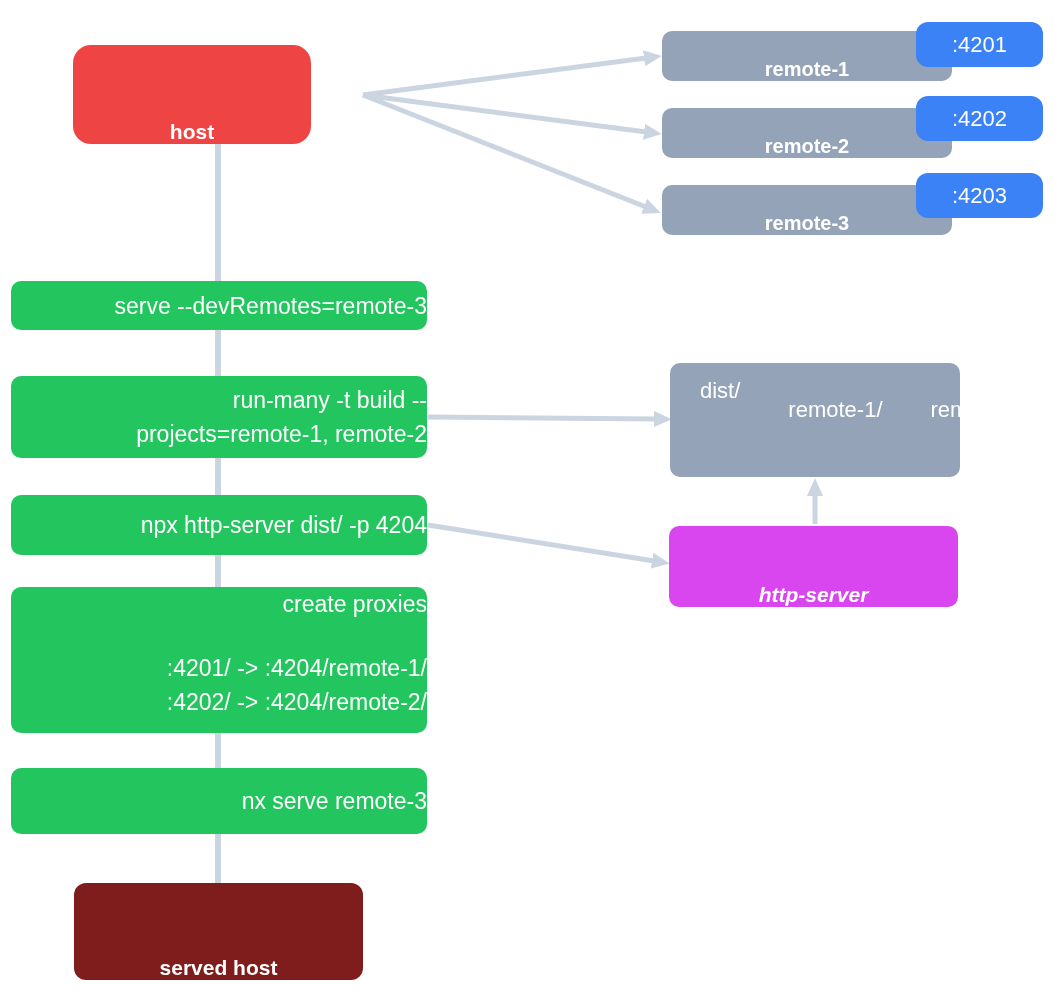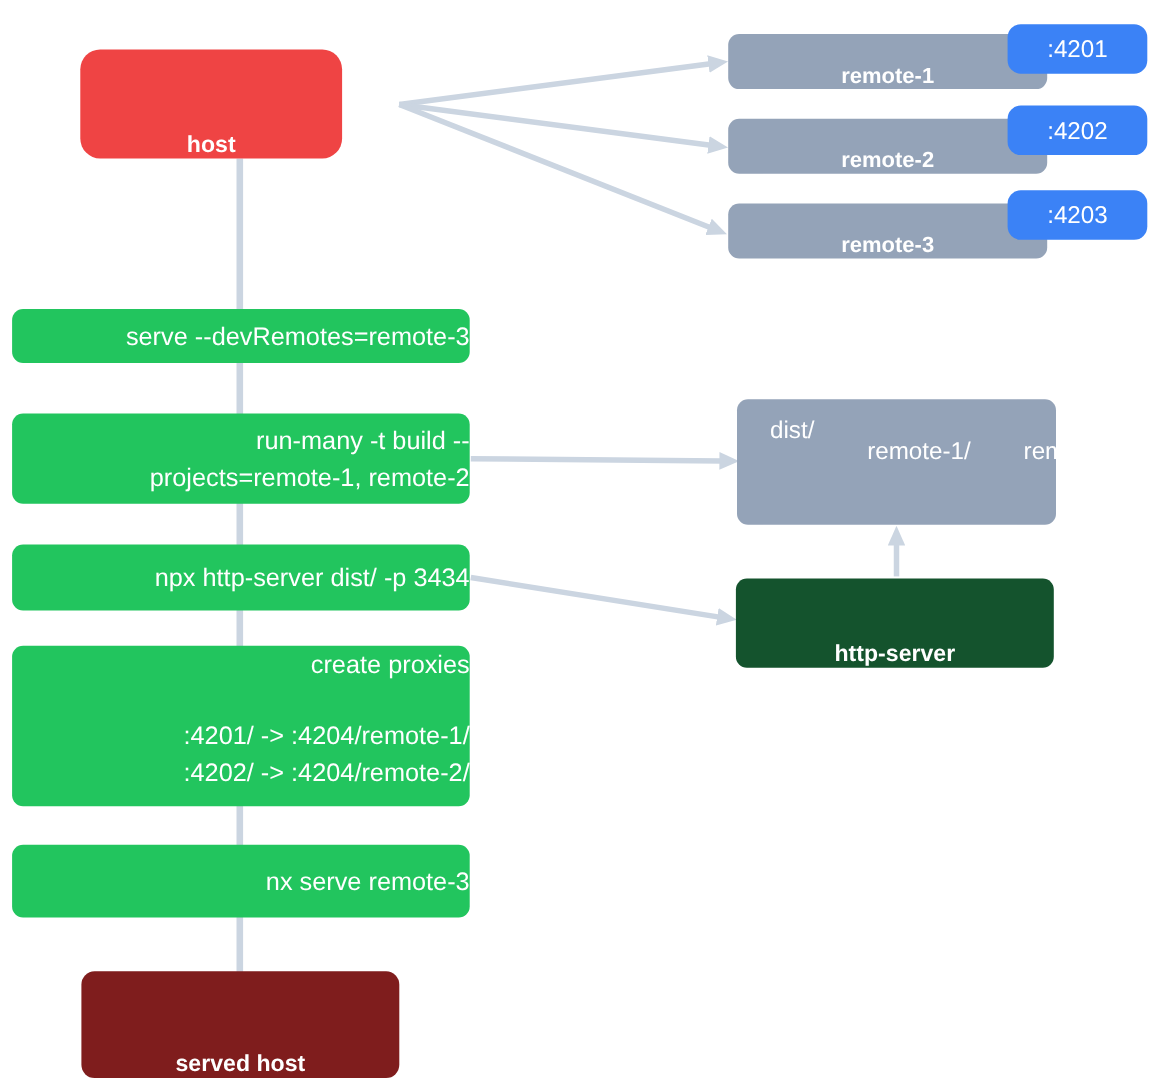--- a/index.html
+++ b/index.html
@@ -76,22 +76,22 @@
     left: 670px; top: 363px; width: 290px; height: 114px;
     background: #94a3b8; border-radius: 10px;
     font-size: 22px; line-height: 32px;
     align-items: flex-start; justify-content: flex-start;
     padding: 12px 0 0 30px;
     text-align: left;
   }
   .dist-indent { padding-left: 48px; margin-top: 19px; }
   .node--http-server {
     left: 669px; top: 526px; width: 289px; height: 81px;
-    background: #14532d; border-radius: 10px;
-    font-weight: bold; font-size: 21px;
+    background: #d946ef; border-radius: 10px;
+    font-weight: bold; font-size: 21px; font-style: italic;
   }
 </style>
 </head>
 <body>
 
 <div class="canvas">
 
   <svg class="edges" viewBox="0 0 1055 991" xmlns="http://www.w3.org/2000/svg">
     <defs>
       <marker id="arrow" markerUnits="userSpaceOnUse" markerWidth="18" markerHeight="16" refX="2" refY="8" orient="auto">
@@ -134,21 +134,21 @@
   <div class="node node--step s1">
     <span>serve --devRemotes=remote-3</span>
   </div>
 
   <div class="node node--step s2">
     <span>run-many -t build --</span>
     <span>projects=remote-1, remote-2</span>
   </div>
 
   <div class="node node--step s3">
-    <span>npx http-server dist/ -p 3434</span>
+    <span>npx http-server dist/ -p 4204</span>
   </div>
 
   <div class="node node--step s4">
     <span>create proxies</span>
     <span class="step-gap"></span>
     <span>:4201/ -&gt; :4204/remote-1/</span>
     <span>:4202/ -&gt; :4204/remote-2/</span>
   </div>
 
   <div class="node node--step s5">

